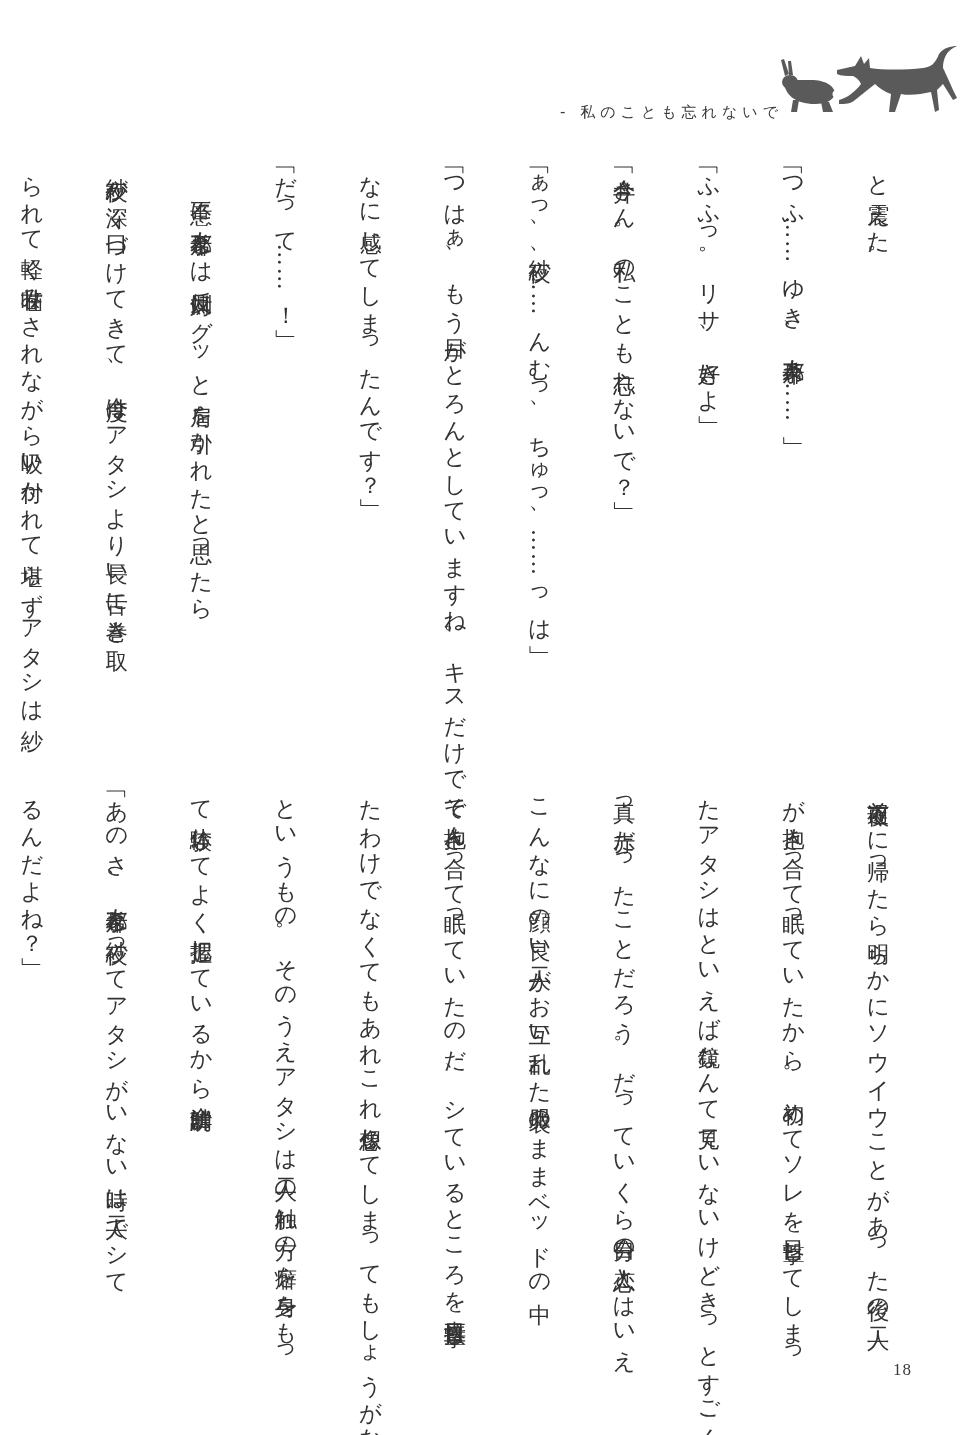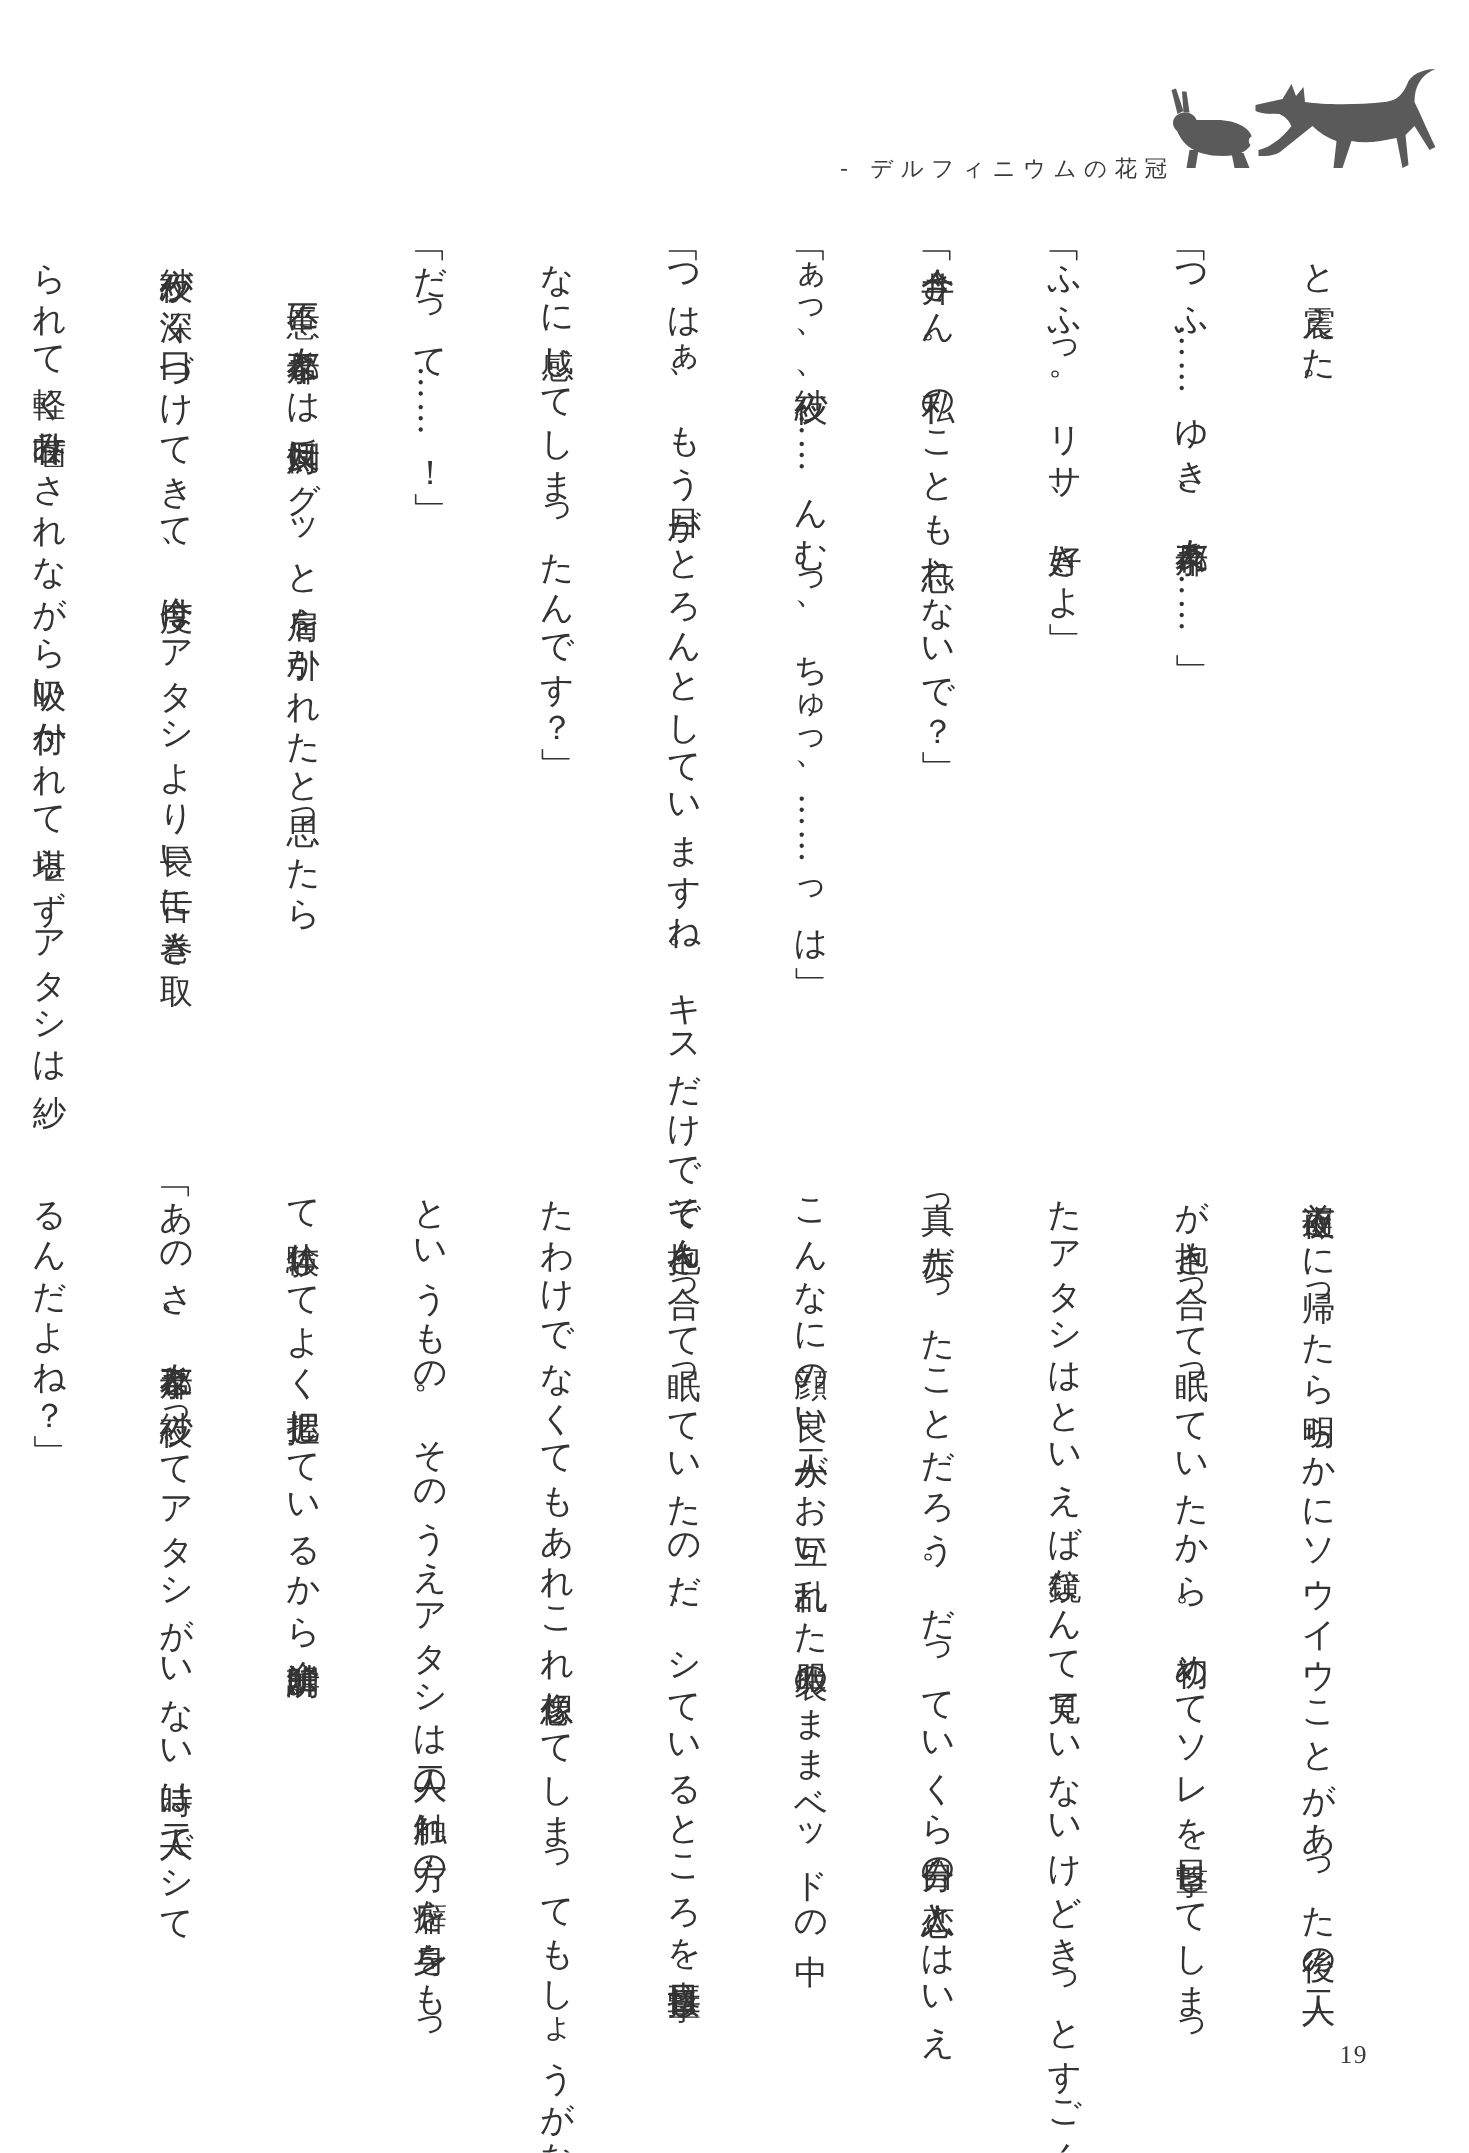--- a/index.html
+++ b/index.html
@@ -67,21 +67,21 @@
       font-size: 17px;
       letter-spacing: 1px;
       color: #3a3a3a;
     }
   </style>
 </head>
 <body>
 
 <div class="page">
 
-  <div class="running-header">- デルフィニウムの花冠</div>
+  <div class="running-header">- 私のことも忘れないで</div>
 
   <svg class="header-illustration" viewBox="0 0 190 85" xmlns="http://www.w3.org/2000/svg">
 
     <g fill="#5a5a5a">
       <path d="M10 36 L6 20 L9 19 L14 34 Z"></path>
       <path d="M14 35 L13 21 L16 21 L18 35 Z"></path>
       <ellipse cx="15" cy="42" rx="8" ry="7"></ellipse>
       <path d="M8 40 C10 55, 20 64, 40 64 C52 64, 58 60, 60 54 C60 46, 50 40, 36 40 C24 40, 16 40, 8 40 Z"></path>
       <path d="M18 60 L16 72 L22 72 L24 60 Z"></path>
       <path d="M46 62 L48 72 L58 72 L54 62 Z"></path>
@@ -146,15 +146,15 @@
     
     
     
     
     
     
     
     
   </div>
 
-  <div class="page-number">19</div>
+  <div class="page-number">18</div>
 
 </div>
 
 </body></html>

